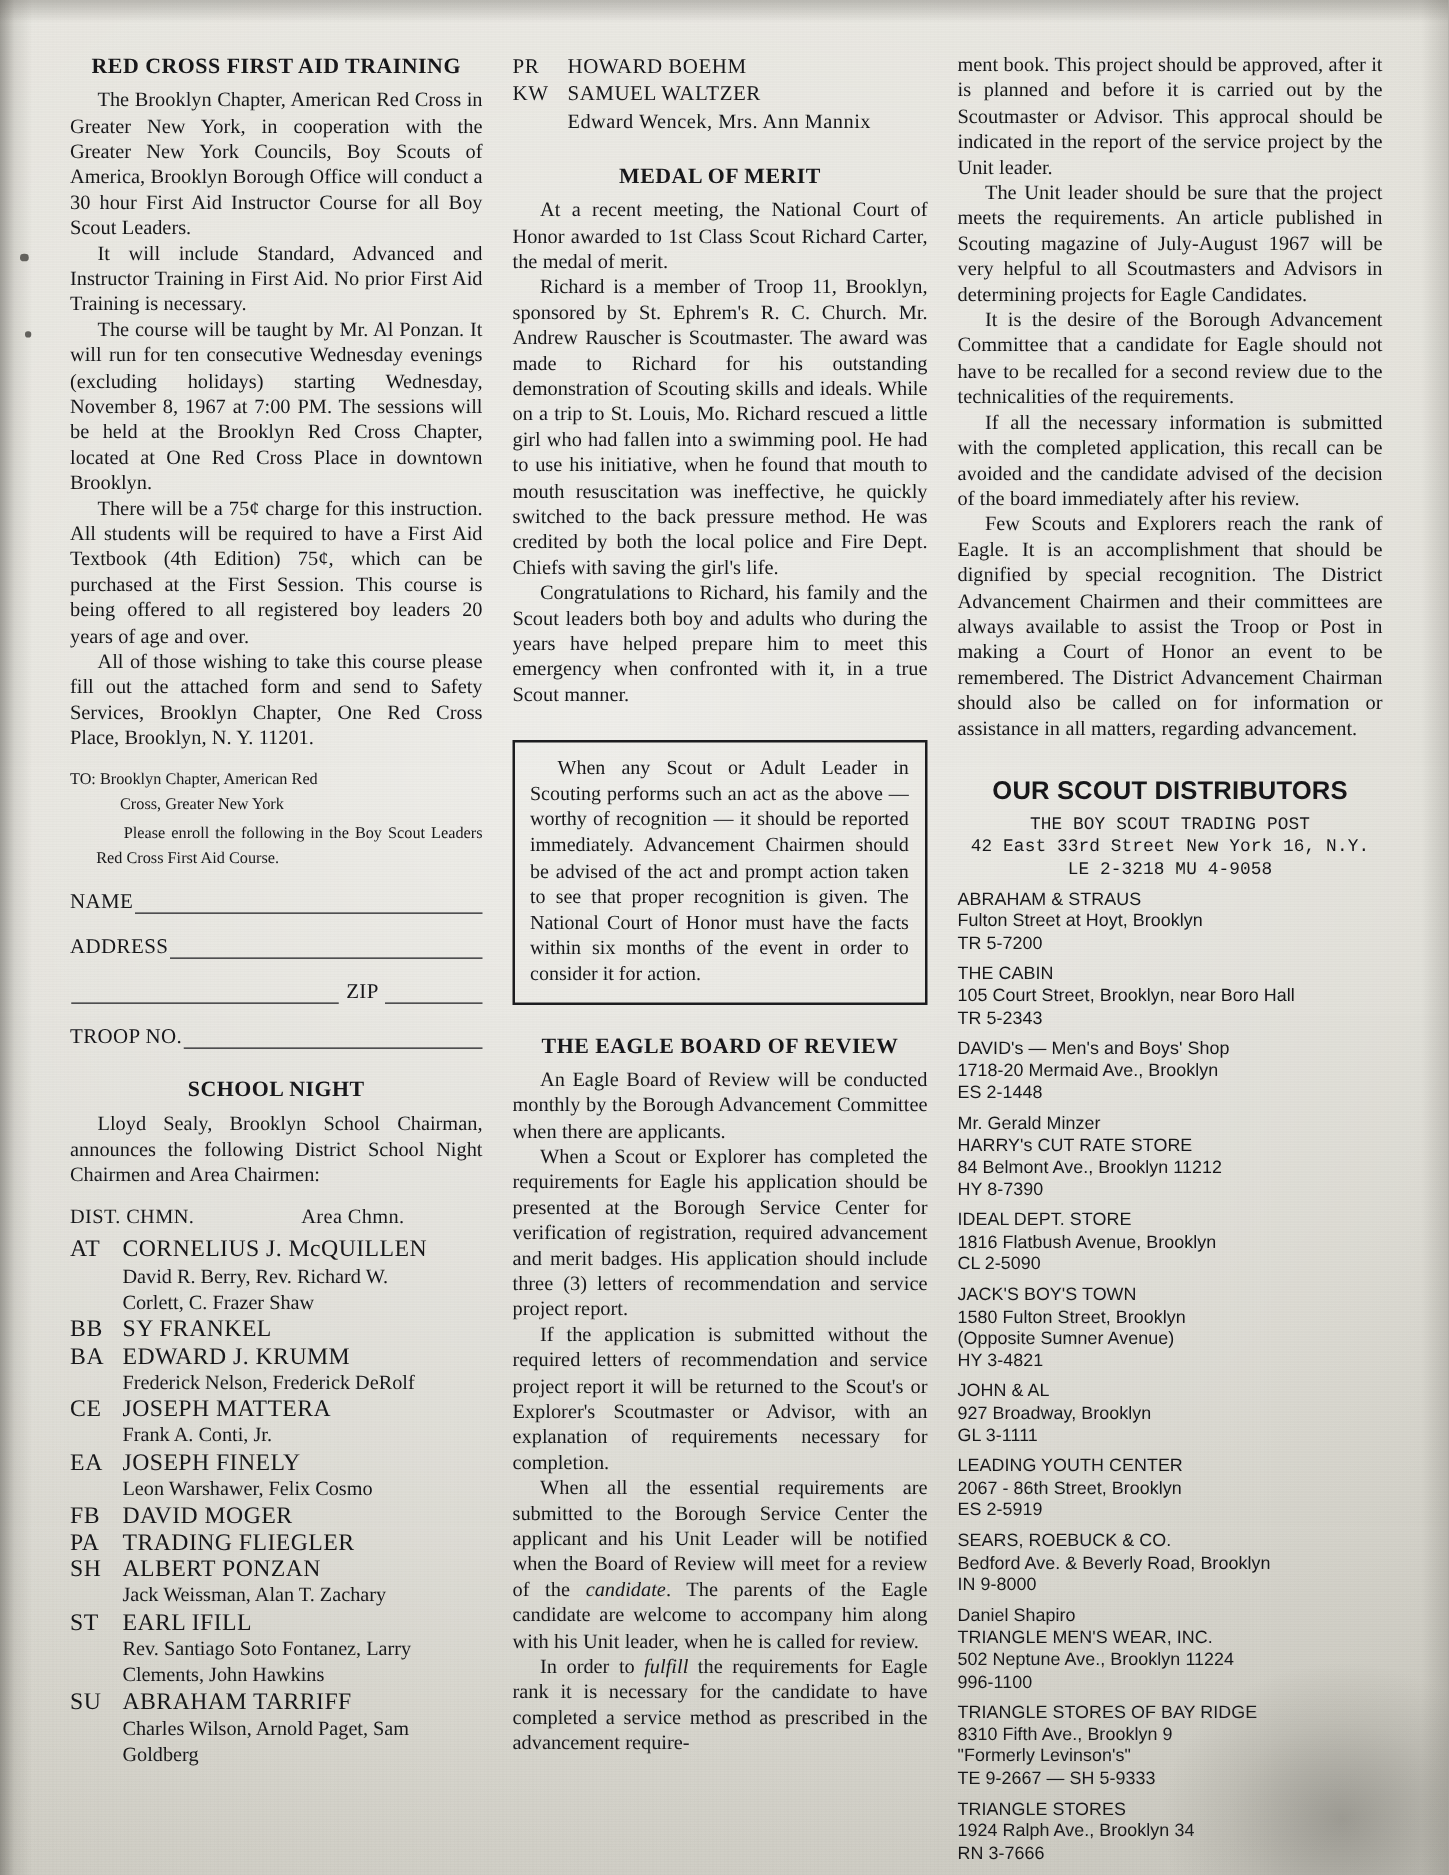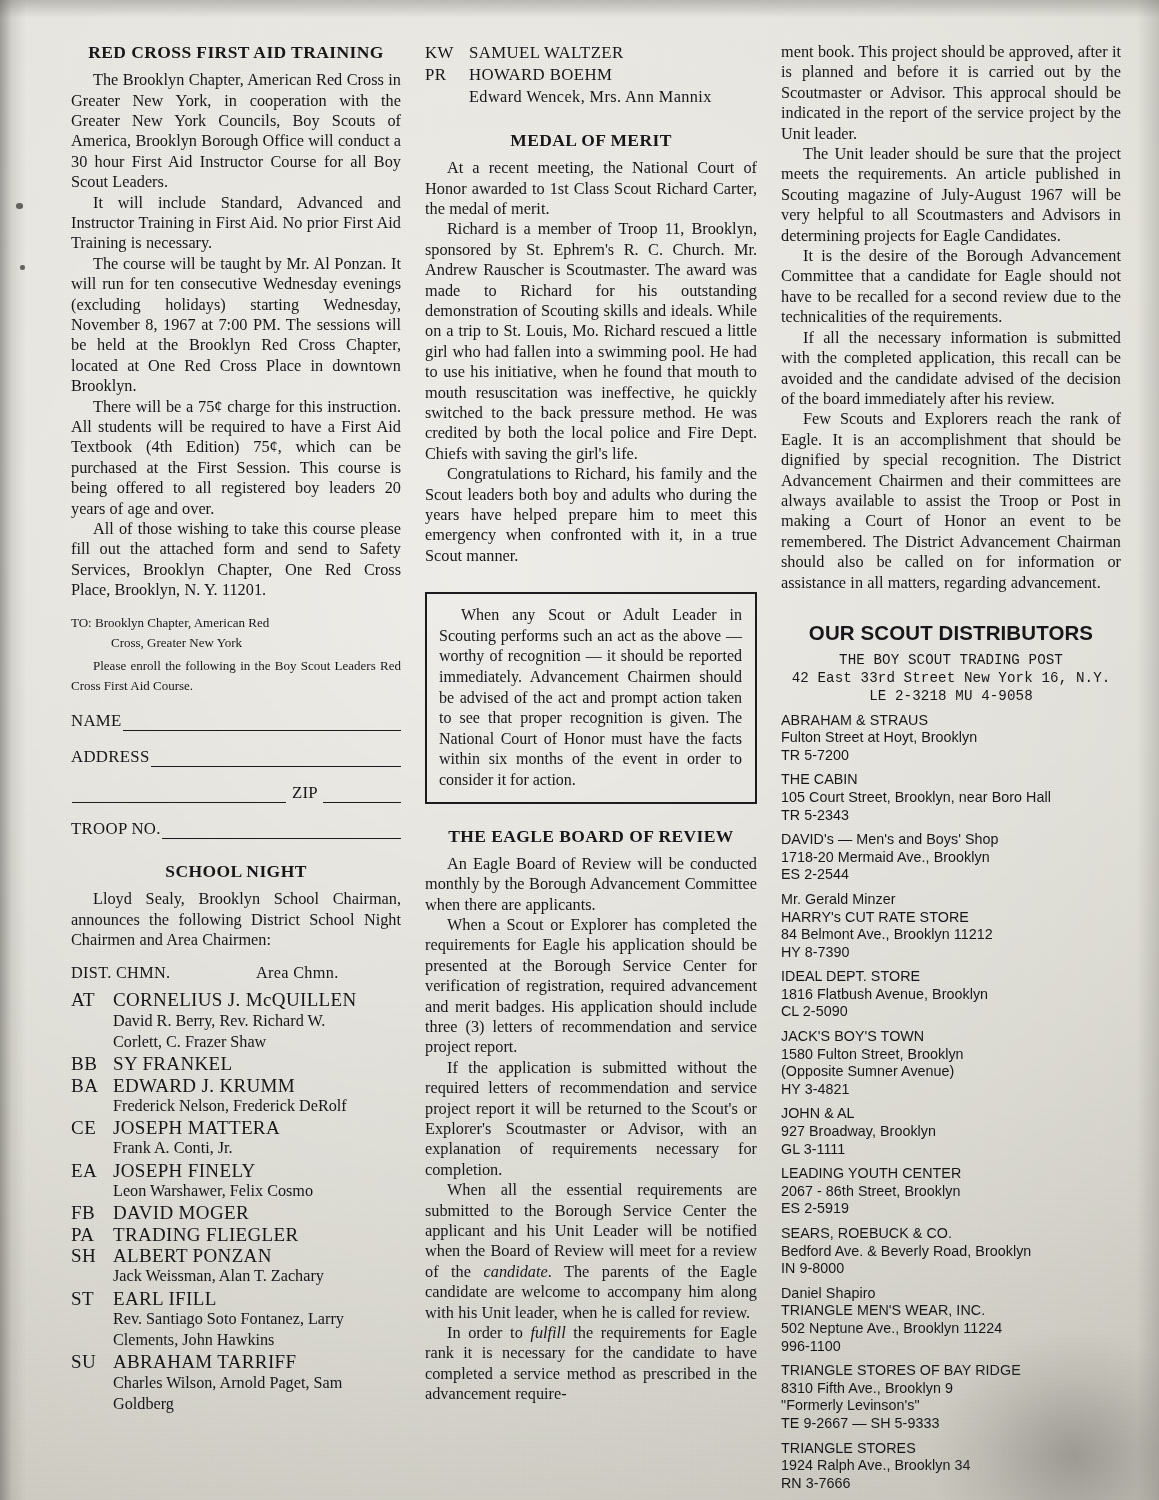--- a/index.html
+++ b/index.html
@@ -58,21 +58,21 @@
   .speck {
     position: absolute;
     background: #3b3a36;
     border-radius: 45%;
     opacity: .78;
     pointer-events: none;
   }
 
   .columns {
     position: absolute;
-    left: 71px;
+    left: 56px;
     top: 42px;
     width: 1050px;
     display: flex;
     gap: 0;
   }
   .col { box-sizing: border-box; }
   .col-1 { width: 348px; padding-right: 18px; }
   .col-2 { width: 354px; padding-right: 16px; padding-left: 6px; }
   .col-3 { width: 348px; padding-left: 8px; }
 
@@ -100,21 +100,21 @@
   p.body.noindent { text-indent: 0; }
   p.body + p.body { margin-top: 0; }
 
   .to-block {
     font-size: 13px;
     line-height: 20.6px;
     margin-top: 12px;
   }
   .to-line { display: block; }
   .to-line.indent { padding-left: 40px; }
-  .to-note { text-indent: 22px; margin-top: 2px; text-align: justify; }
+  .to-note { text-indent: 22px; margin-top: 2px; text-align: justify; margin-left: 21px; }
 
   .form { margin-top: 14px; }
   .form-row {
     display: flex;
     align-items: flex-end;
     font-size: 16.8px;
     line-height: 20px;
     margin-bottom: 16px;
     letter-spacing: .3px;
   }
@@ -302,26 +302,26 @@
           </div>
           <div class="area-line">Charles Wilson,  Arnold Paget, Sam</div>
           <div class="area-line">Goldberg</div>
         </div>
     </div>
 
     <div class="col col-2">
       <div class="merit-names">
 
       <div class="mrow">
+            <span class="mcode">PR</span>
+            <span class="">HOWARD BOEHM</span>
+          </div>
+          <div class="mrow">
             <span class="mcode">KW</span>
             <span class="">SAMUEL WALTZER</span>
-          </div>
-          <div class="mrow">
-            <span class="mcode">PR</span>
-            <span class="">HOWARD BOEHM</span>
           </div>
           <div class="msub">Edward Wencek, Mrs. Ann Mannix</div>
         </div>
 
       <h2 class="head spaced">MEDAL OF MERIT</h2>
       <p class="body">At a recent meeting, the National Court of Honor awarded to 1st Class Scout Richard Carter, the medal of merit.</p>
       <p class="body">Richard is a member of Troop 11, Brooklyn, sponsored by St. Ephrem's R. C. Church. Mr. Andrew Rauscher is Scoutmaster. The award was made to Richard for his outstanding demonstration of Scouting skills and ideals. While on a trip to St. Louis, Mo. Richard rescued a little girl who had fallen into a swimming pool. He had to use his initiative, when he found that mouth to mouth resuscitation was ineffective, he quickly switched to the back pressure method. He was credited by both the local police and Fire Dept. Chiefs with saving the girl's life.</p>
       <p class="body">Congratulations to Richard, his family and the Scout leaders both boy and adults who during the years have helped prepare him to meet this emergency when confronted with it, in a true Scout manner.</p>
 
       <div class="callout">When any Scout or Adult Leader in Scouting performs such an act as the above — worthy      of      recognition — it should be reported immediately. Advancement Chairmen should be advised of the act and prompt action taken to see that proper recognition is given. The National Court of Honor must have the facts within six months of the event in order to consider it for action.</div>
@@ -356,21 +356,21 @@
             <div>TR 5-7200</div>
           </div>
           <div class="dist-entry">
             <div>THE CABIN</div>
             <div>105 Court Street, Brooklyn, near Boro Hall</div>
             <div>TR 5-2343</div>
           </div>
           <div class="dist-entry">
             <div>DAVID's — Men's and Boys' Shop</div>
             <div>1718-20 Mermaid Ave., Brooklyn</div>
-            <div>ES 2-2544</div>
+            <div>ES 2-1448</div>
           </div>
           <div class="dist-entry">
             <div>Mr. Gerald Minzer</div>
             <div>HARRY's CUT RATE STORE</div>
             <div>84 Belmont Ave., Brooklyn 11212</div>
             <div>HY 8-7390</div>
           </div>
           <div class="dist-entry">
             <div>IDEAL DEPT. STORE</div>
             <div>1816 Flatbush Avenue, Brooklyn</div>

